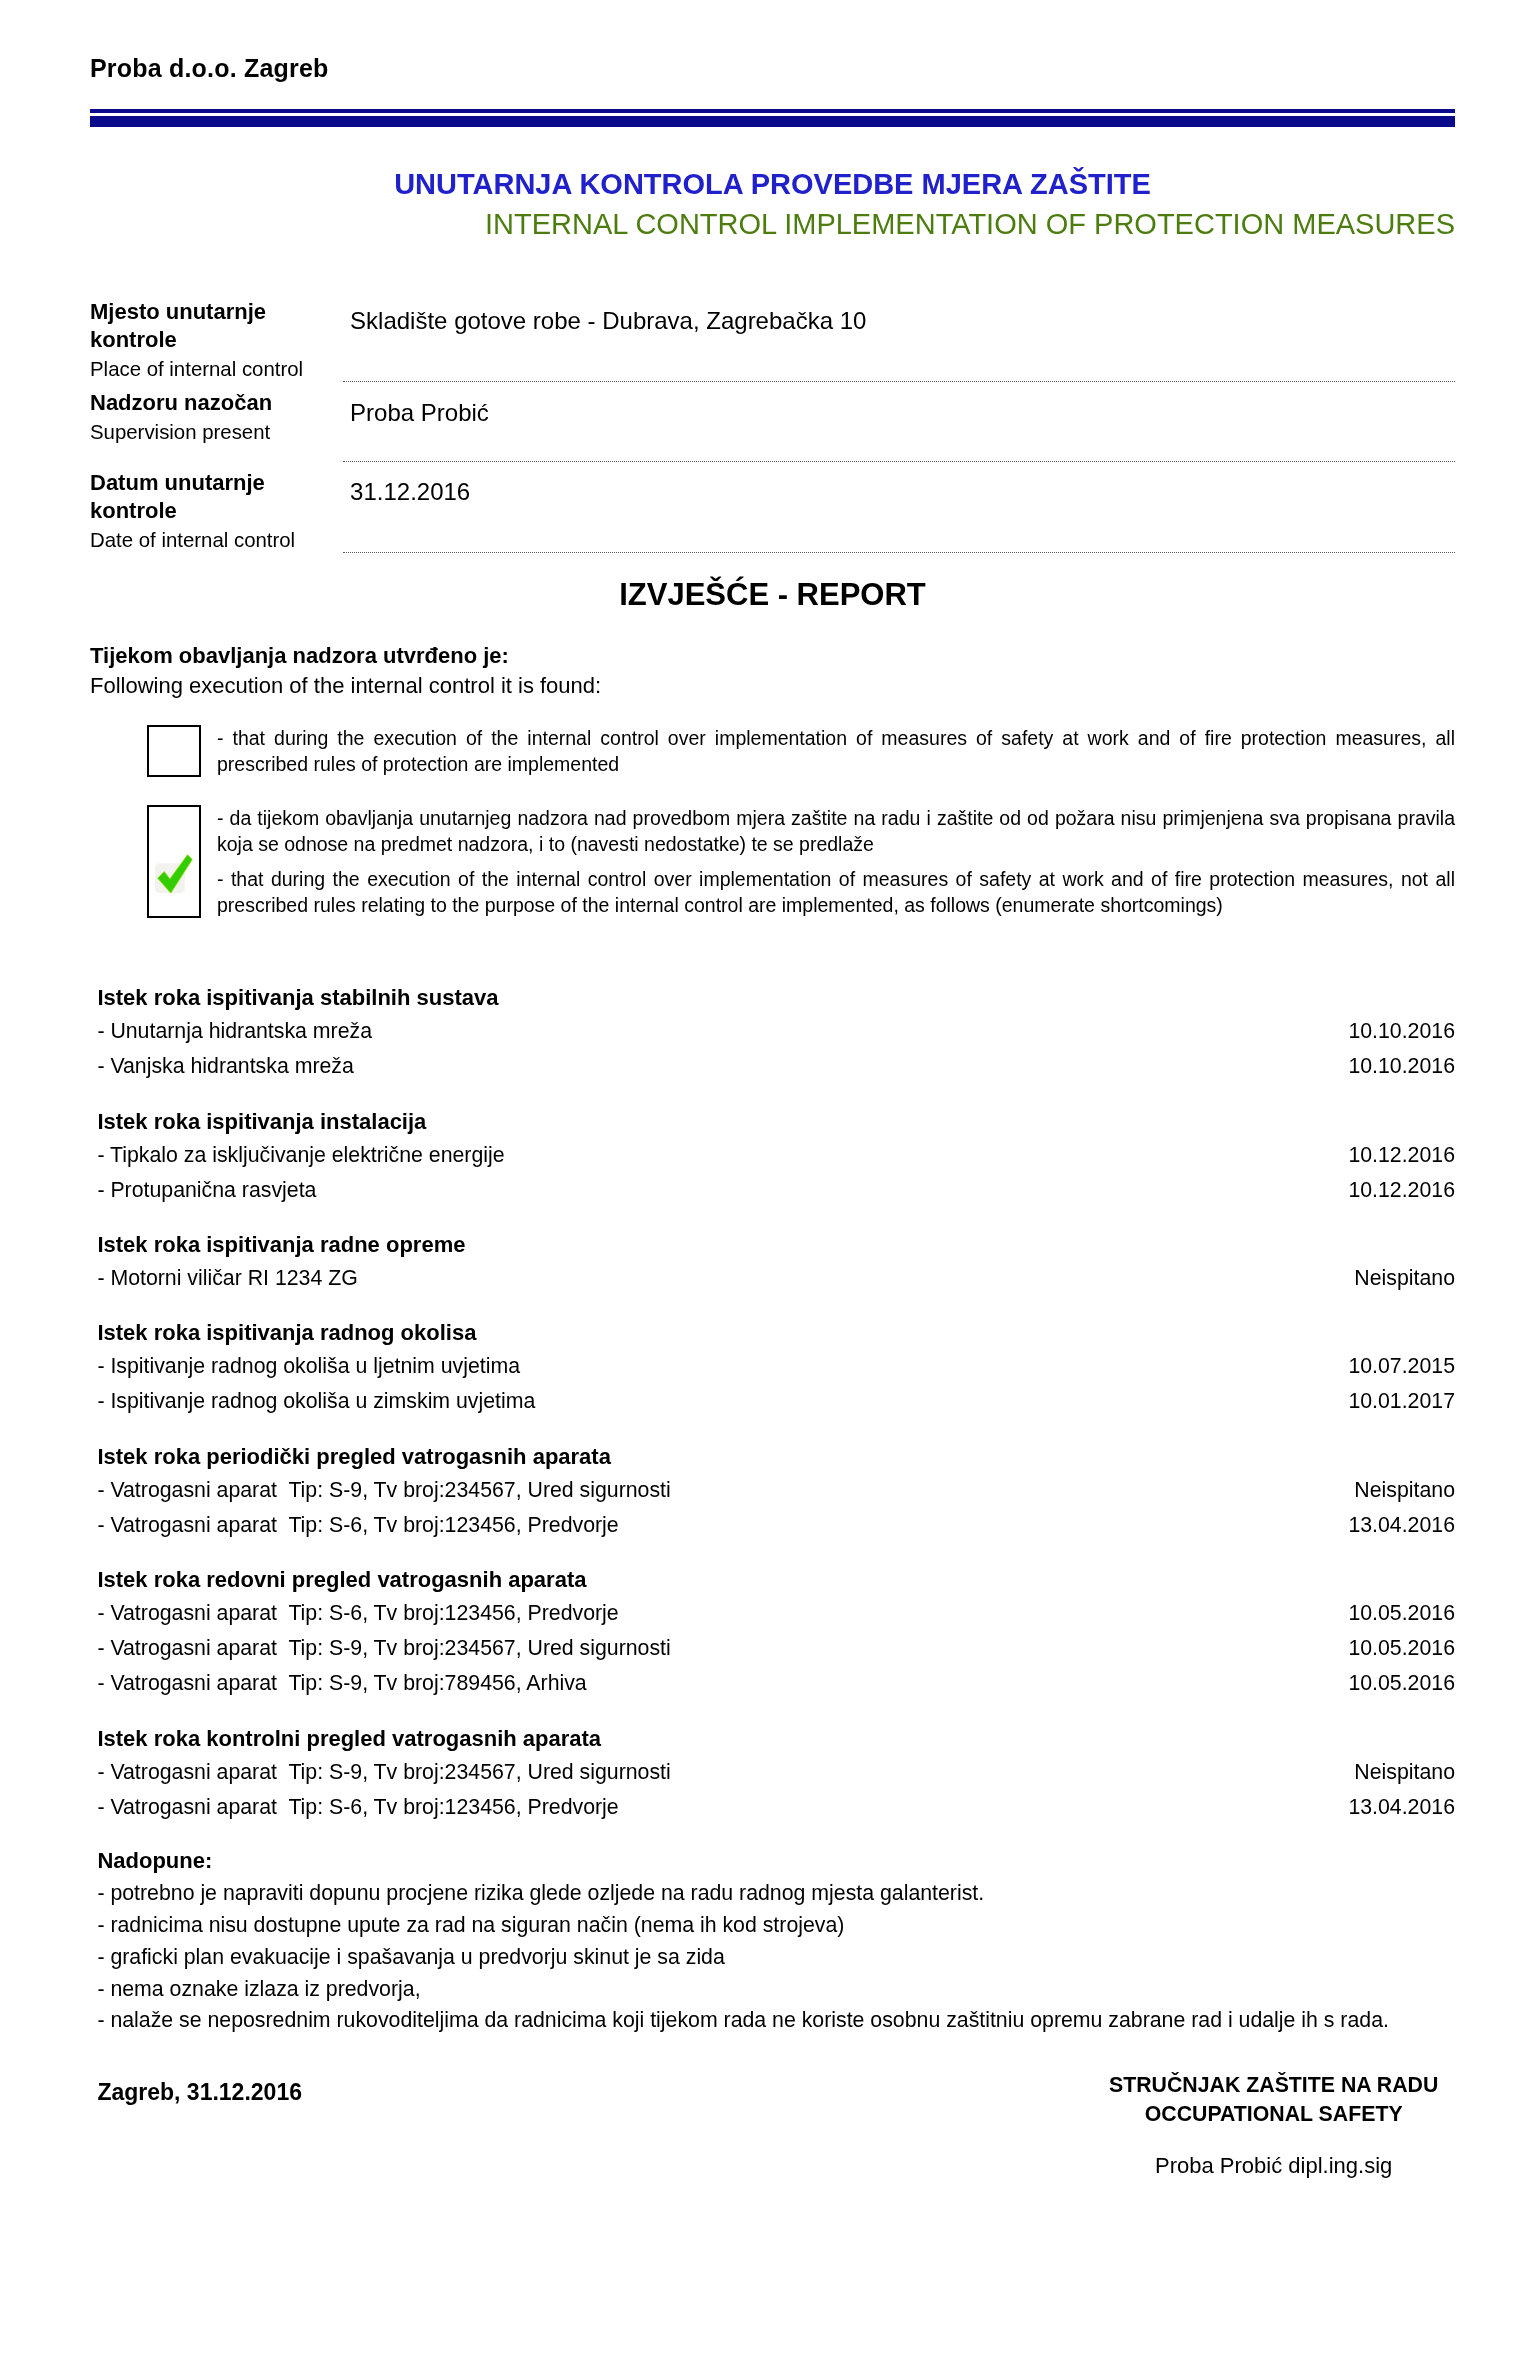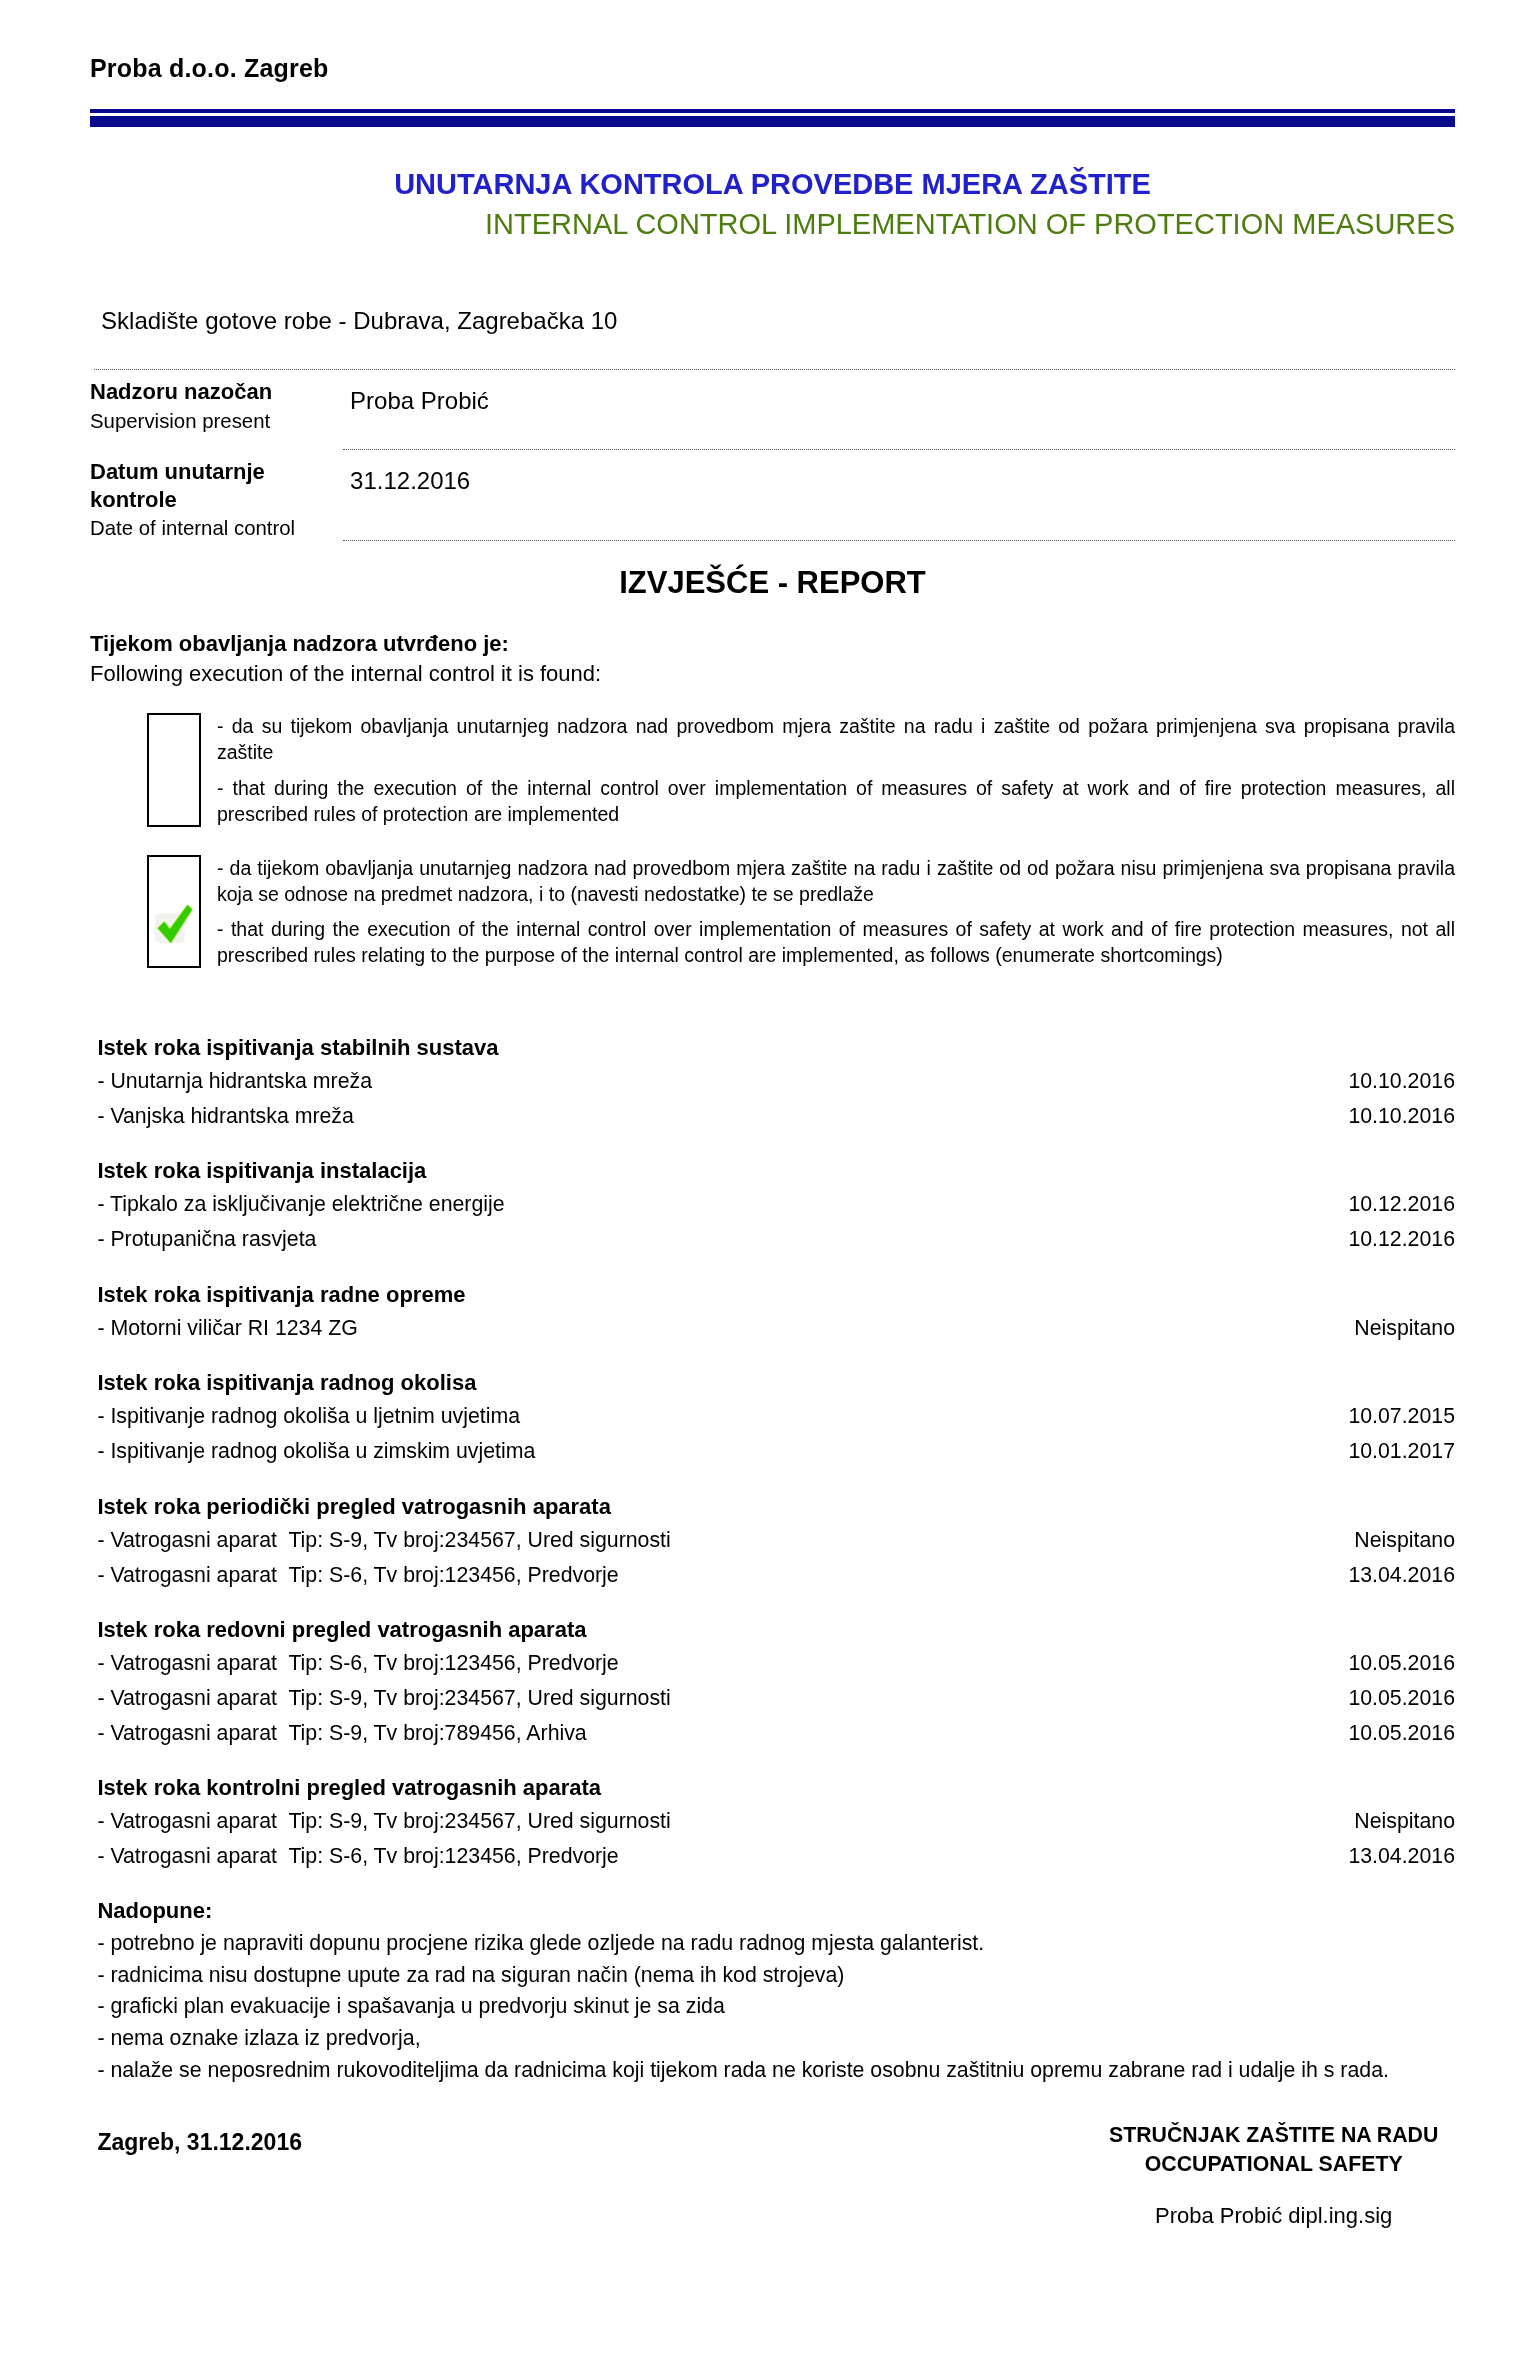--- a/index.html
+++ b/index.html
@@ -68,20 +68,24 @@
 
   <div class="company">Proba d.o.o. Zagreb</div>
   <div class="rule-thin"></div>
   <div class="rule-thick"></div>
 
   <div class="title-hr">UNUTARNJA KONTROLA PROVEDBE MJERA ZAŠTITE</div>
   <div class="title-en">INTERNAL CONTROL IMPLEMENTATION OF PROTECTION MEASURES</div>
 
   <div class="form">
     <div class="form-row">
+      <div class="form-labels">
+        <div class="label-hr">Mjesto unutarnje kontrole</div>
+        <div class="label-en">Place of internal control</div>
+      </div>
       <div class="form-value">Skladište gotove robe - Dubrava, Zagrebačka 10</div>
     </div>
     <div class="form-row">
       <div class="form-labels">
         <div class="label-hr">Nadzoru nazočan</div>
         <div class="label-en">Supervision present</div>
       </div>
       <div class="form-value">Proba Probić</div>
     </div>
     <div class="form-row">
@@ -96,21 +100,20 @@
   <div class="report-heading">IZVJEŠĆE - REPORT</div>
 
   <div class="intro">
     <div class="intro-hr">Tijekom obavljanja nadzora utvrđeno je:</div>
     <div class="intro-en">Following execution of the internal control it is found:</div>
   </div>
 
   <div class="option option-1">
     <div class="checkbox"></div>
     <div class="option-text">
-      <p>- da su tijekom obavljanja unutarnjeg nadzora nad provedbom mjera zaštite na radu i zaštite od požara primjenjena sva propisana pravila zaštite</p>
       <p>- that during the execution of the internal control over implementation of measures of safety at  work  and of  fire protection measures, all prescribed rules of protection  are  implemented</p>
     </div>
   </div>
 
   <div class="option option-2">
     <div class="checkbox">
       <svg class="check-icon" width="41" height="43" viewBox="0 0 44 46">
         <rect x="1" y="12" width="32" height="32" rx="5" fill="#f2f2ee"></rect>
         <path d="M4 28 L11 21 L17 29 L36 3 L41 8 L18 44 Z" fill="#33cc00" stroke="#7ee000" stroke-width="1"></path>
       </svg>

